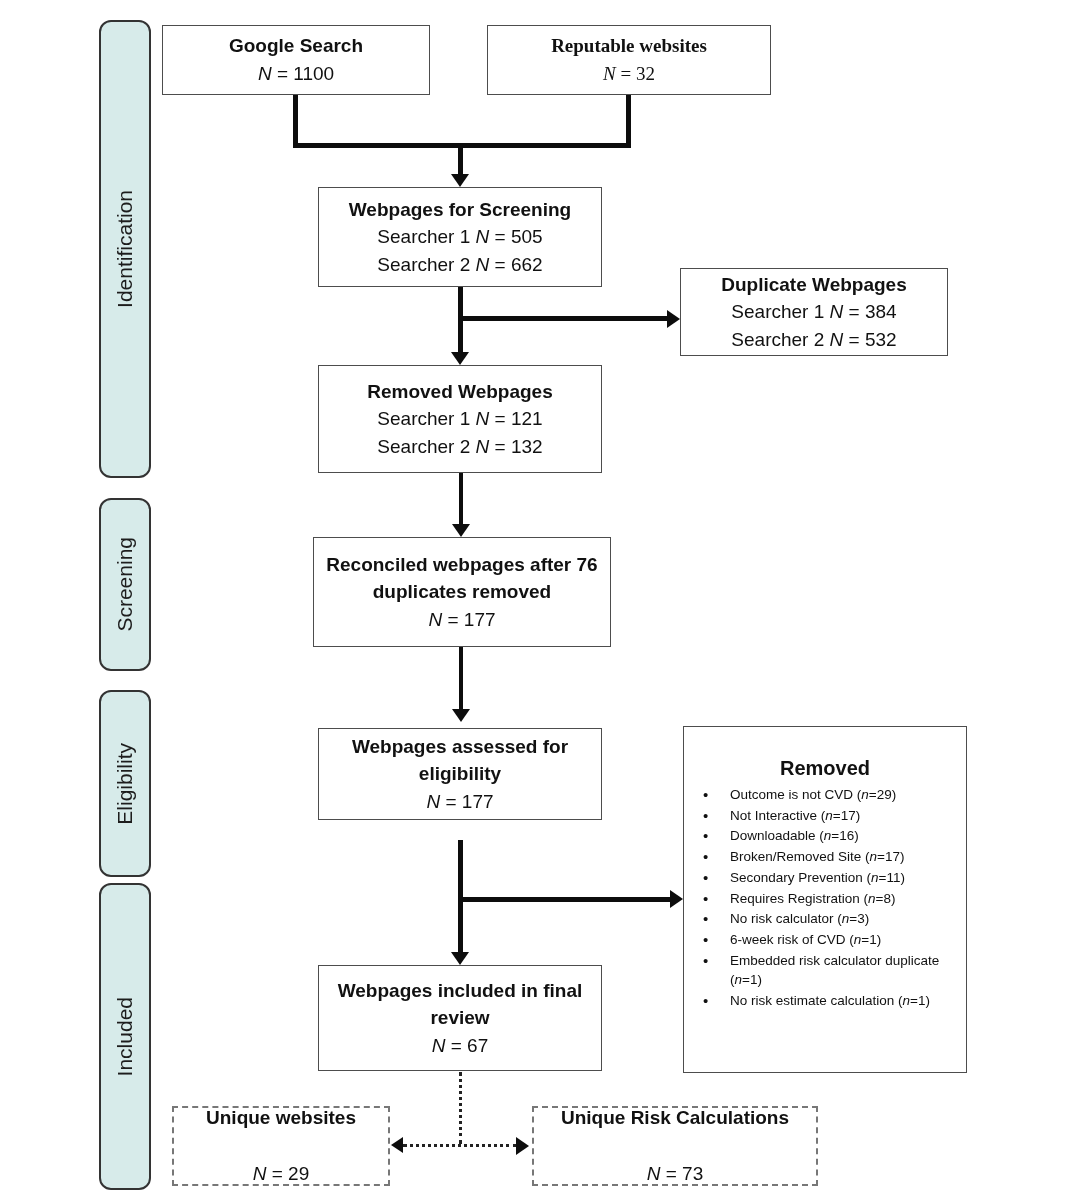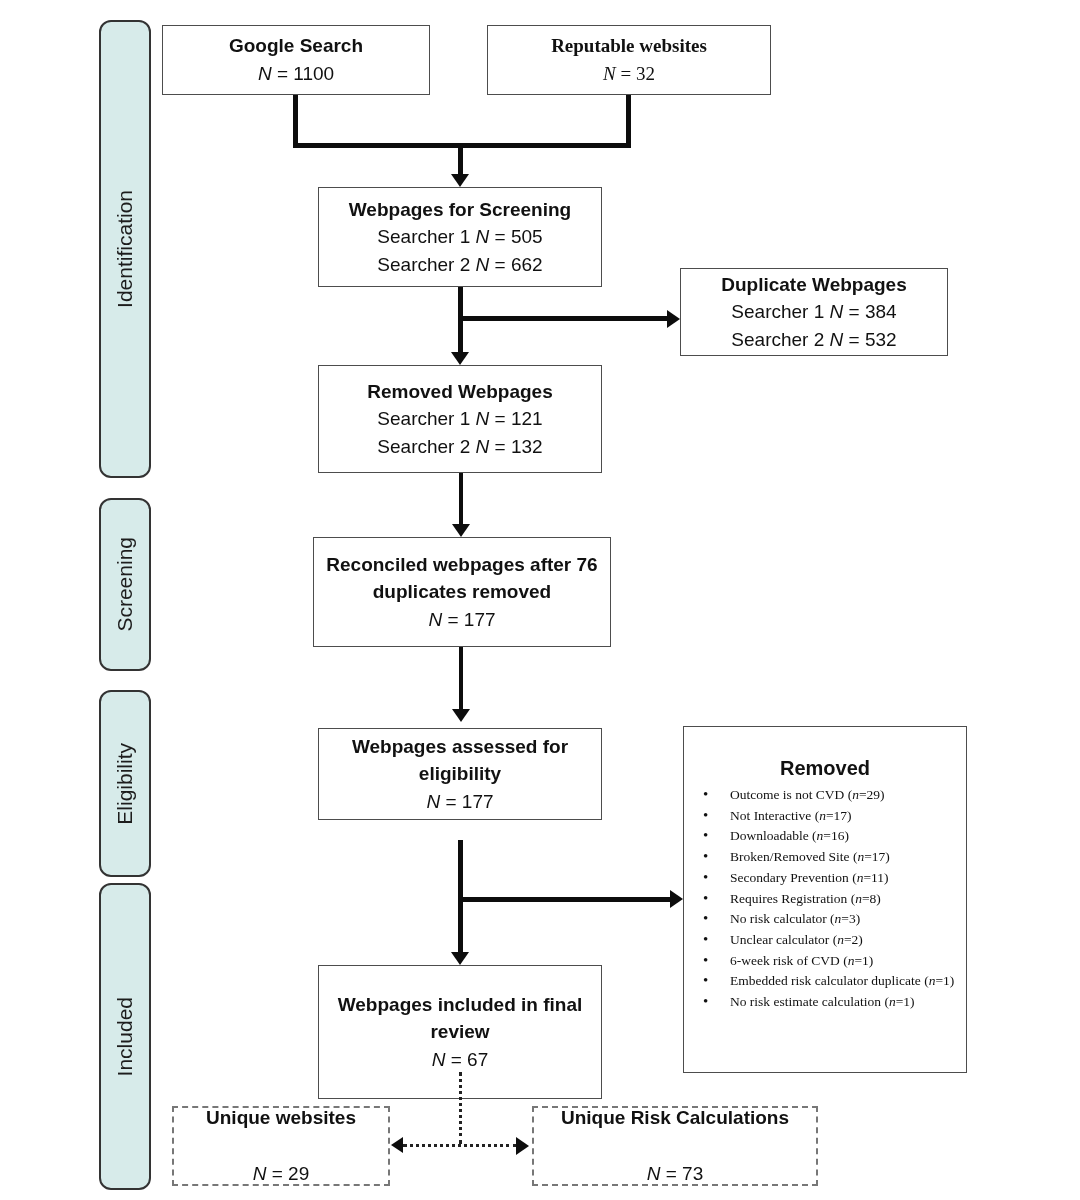--- a/index.html
+++ b/index.html
@@ -20,21 +20,21 @@
     padding:2px 6px;}
   .fbox .t{font-weight:700;}
   .nv{font-style:italic;}
   .dashed{border:2px dashed #777;gap:28px;}
 
   
   .removed-box{justify-content:flex-start;padding:27px 6px 6px;}
   .removed-title{font-weight:700;font-size:20px;}
   .removed-n{font-size:20px;margin-bottom:6px;}
   .bullets{list-style:none;margin:2px 0 0;padding:0;text-align:left;
-    font-size:13.5px;line-height:1.46;font-family:Liberation Serif, serif;}
+    font-size:13.5px;line-height:1.46;}
   .bullets li{position:relative;padding-left:40px;padding-right:4px;margin-bottom:1px;}
   .bullets li::before{content:"\2022";position:absolute;left:13px;top:-1px;font-size:15px;}
 
   
   .hline,.vline{position:absolute;background:#0d0d0d;}
   .arr{position:absolute;width:0;height:0;}
   .arr.down{border-left:9px solid transparent;border-right:9px solid transparent;
     border-top:13px solid #0d0d0d;}
   .arr.right{border-top:9px solid transparent;border-bottom:9px solid transparent;
     border-left:13px solid #0d0d0d;}
@@ -101,28 +101,27 @@
   <div class="fbox removed-box" style="left:683px;top:726px;width:284px;height:347px;">
     <div class="removed-title">Removed</div>
     <ul class="bullets">
       <li><span>Outcome is not CVD (</span><span class="nv">n</span><span>=29)</span></li>
       <li><span>Not Interactive (</span><span class="nv">n</span><span>=17)</span></li>
       <li><span>Downloadable (</span><span class="nv">n</span><span>=16)</span></li>
       <li><span>Broken/Removed Site (</span><span class="nv">n</span><span>=17)</span></li>
       <li><span>Secondary Prevention (</span><span class="nv">n</span><span>=11)</span></li>
       <li><span>Requires Registration (</span><span class="nv">n</span><span>=8)</span></li>
       <li><span>No risk calculator (</span><span class="nv">n</span><span>=3)</span></li>
-      <li><span>Unclear calculator (</span><span class="nv">n</span><span>=2)</span></li>
       <li><span>6-week risk of CVD (</span><span class="nv">n</span><span>=1)</span></li>
       <li><span>Embedded risk calculator duplicate (</span><span class="nv">n</span><span>=1)</span></li>
       <li><span>No risk estimate calculation (</span><span class="nv">n</span><span>=1)</span></li>
     </ul>
   </div>
 
-  <div class="fbox" style="left:318px;top:965px;width:284px;height:134px;">
+  <div class="fbox" style="left:318px;top:965px;width:284px;height:106px;">
     <div class="t">Webpages included in final review</div>
     <div><span class="nv">N</span><span> = 67</span></div>
   </div>
 
   <div class="fbox dashed" style="left:172px;top:1106px;width:218px;height:80px;">
     <div class="t">Unique websites</div>
     <div><span class="nv">N</span><span> = 29</span></div>
   </div>
   <div class="fbox dashed" style="left:532px;top:1106px;width:286px;height:80px;">
     <div class="t">Unique Risk Calculations</div>

